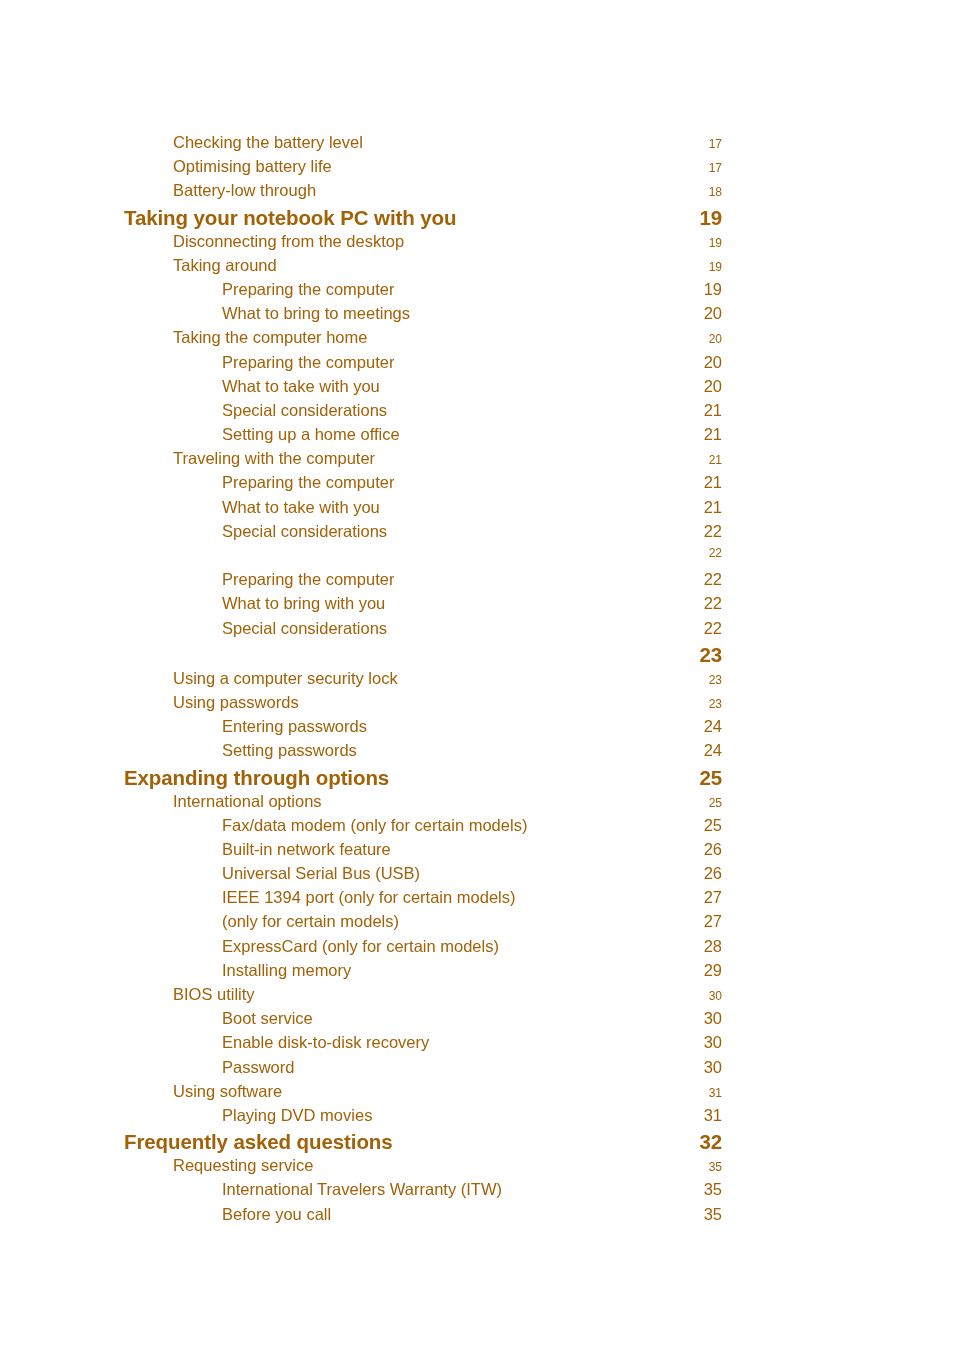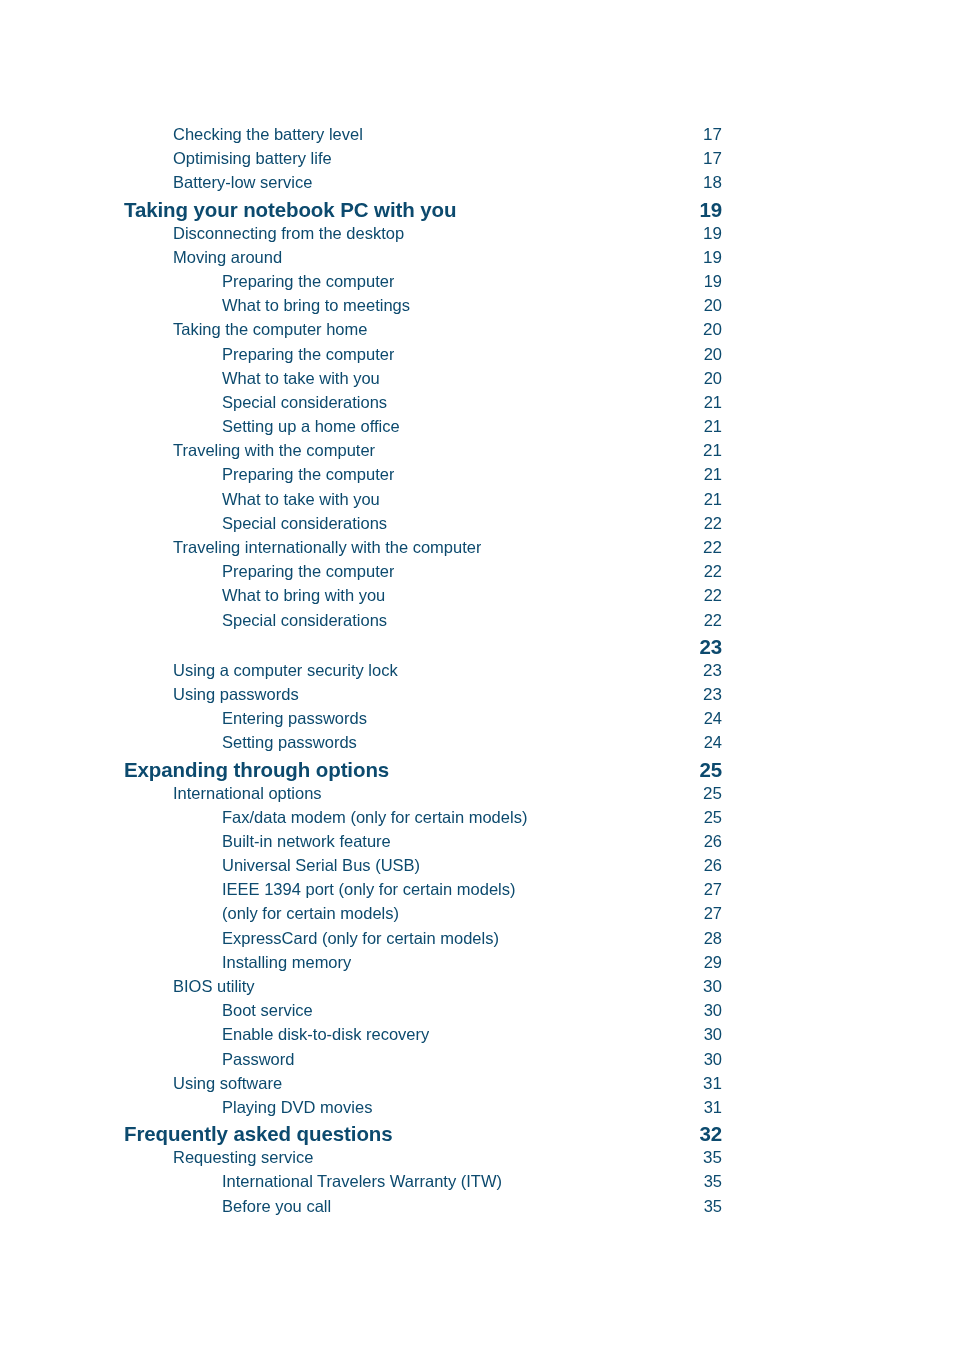--- a/index.html
+++ b/index.html
@@ -5,24 +5,24 @@
   html, body {
     margin: 0;
     padding: 0;
     background: #ffffff;
   }
   .page {
     position: relative;
     width: 954px;
     height: 1219px;
     background: #ffffff;
-    margin: 8px auto;
+    margin: 16px auto;
     overflow: hidden;
     font-family: "Liberation Sans", "DejaVu Sans", sans-serif;
-    color: #0c4a6e;
+    color: #a16207;
     -webkit-font-smoothing: antialiased;
   }
   .toc {
     position: absolute;
     left: 124px;
     top: 117px;
     width: 598px; 
   }
   .toc-entry {
     display: flex;
@@ -55,21 +55,21 @@
     font-size: 20.5px;
     font-weight: 700;
   }
 
   
   .level-2 {
     margin-left: 49px;
     font-size: 16.5px;
     font-weight: 400;
   }
-  .level-2 .pageno { font-size: 17px; font-weight: 400; }
+  .level-2 .pageno { font-size: 12px; font-weight: 400; }
 
   
   .level-3 {
     margin-left: 98px;
     font-size: 16.5px;
     font-weight: 400;
   }
   .level-3 .pageno { font-size: 16.5px; font-weight: 400; }
 
   
@@ -84,36 +84,36 @@
         <span class="title">Checking the battery level</span>
         <span class="leader"></span>
         <span class="pageno">17</span>
       </div>
       <div class="toc-entry level-2">
         <span class="title">Optimising battery life</span>
         <span class="leader"></span>
         <span class="pageno">17</span>
       </div>
       <div class="toc-entry level-2">
-        <span class="title">Battery-low service</span>
+        <span class="title">Battery-low through</span>
         <span class="leader"></span>
         <span class="pageno">18</span>
       </div>
       <div class="toc-entry level-1">
         <span class="title">Taking your notebook PC with you</span>
         <span class="leader"></span>
         <span class="pageno">19</span>
       </div>
       <div class="toc-entry level-2">
         <span class="title">Disconnecting from the desktop</span>
         <span class="leader"></span>
         <span class="pageno">19</span>
       </div>
       <div class="toc-entry level-2">
-        <span class="title">Moving around</span>
+        <span class="title">Taking around</span>
         <span class="leader"></span>
         <span class="pageno">19</span>
       </div>
       <div class="toc-entry level-3">
         <span class="title">Preparing the computer</span>
         <span class="leader"></span>
         <span class="pageno">19</span>
       </div>
       <div class="toc-entry level-3">
         <span class="title">What to bring to meetings</span>
@@ -159,21 +159,20 @@
         <span class="title">What to take with you</span>
         <span class="leader"></span>
         <span class="pageno">21</span>
       </div>
       <div class="toc-entry level-3">
         <span class="title">Special considerations</span>
         <span class="leader"></span>
         <span class="pageno">22</span>
       </div>
       <div class="toc-entry level-2">
-        <span class="title">Traveling internationally with the computer</span>
         <span class="leader"></span>
         <span class="pageno">22</span>
       </div>
       <div class="toc-entry level-3">
         <span class="title">Preparing the computer</span>
         <span class="leader"></span>
         <span class="pageno">22</span>
       </div>
       <div class="toc-entry level-3">
         <span class="title">What to bring with you</span>

